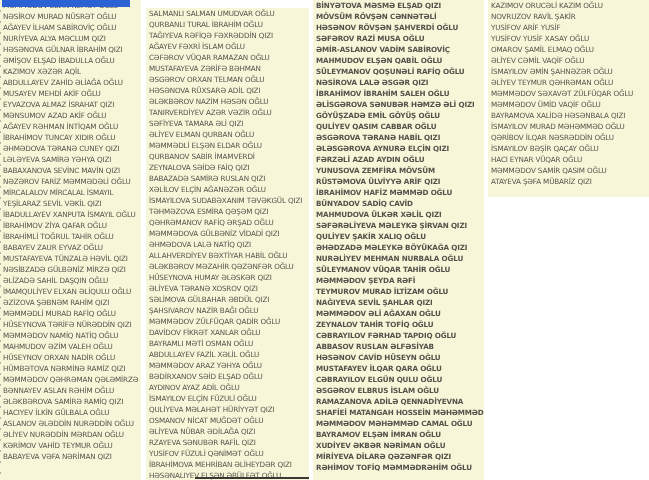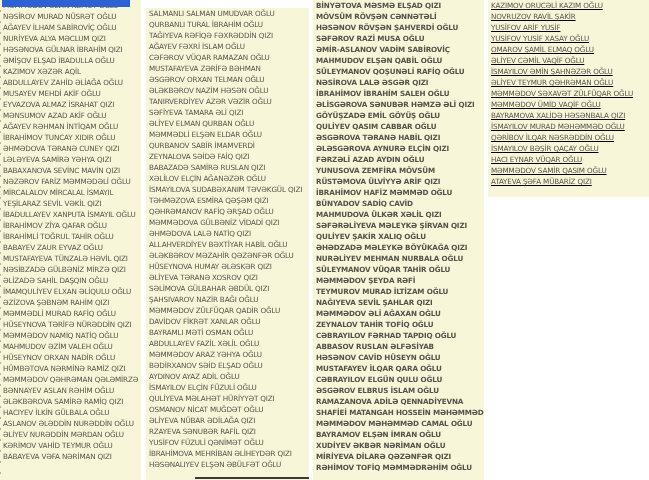--- a/index.html
+++ b/index.html
@@ -14,21 +14,21 @@
     position:absolute;
     top:0;
     background:#f7f6d8;
     overflow:hidden;
     box-sizing:border-box;
     padding-top:0;
   }
   .col-1{left:0;width:141px;height:480px;}
   .col-2{left:146px;width:163px;height:480px;margin-top:8px;}
   .col-3{left:313px;width:171px;height:480px;font-weight:bold;}
-  .col-4{left:488px;width:161px;height:197px;text-decoration:underline;}
+  .col-4{left:488px;width:161px;height:197px;}
   .row{
     height:11px;
     line-height:11px;
     padding-left:3px;
     font-size:7.2px;
     letter-spacing:-0.15px;
     color:#54534b;
     white-space:nowrap;
     overflow:hidden;
   }
@@ -102,20 +102,21 @@
       <div class="row">BABAYEVA VƏFA NƏRİMAN QIZI</div>
     </div>
   <div class="col col-2">
       <div class="row">SALMANLI SALMAN UMUDVAR OĞLU</div>
       <div class="row">QURBANLI TURAL İBRAHİM OĞLU</div>
       <div class="row">TAĞIYEVA RƏFİQƏ FƏXRƏDDİN QIZI</div>
       <div class="row">AĞAYEV FƏXRİ İSLAM OĞLU</div>
       <div class="row">CƏFƏROV VÜQAR RAMAZAN OĞLU</div>
       <div class="row">MUSTAFAYEVA ZƏRİFƏ BƏHMAN</div>
       <div class="row">ƏSGƏROV ORXAN TELMAN OĞLU</div>
+      <div class="row">HƏSƏNOVA RÜXSARƏ ADİL QIZI</div>
       <div class="row">ƏLƏKBƏROV NAZİM HƏSƏN OĞLU</div>
       <div class="row">TANIRVERDİYEV AZƏR VƏZİR OĞLU</div>
       <div class="row">SƏFİYEVA TAMARA ƏLİ QIZI</div>
       <div class="row">ƏLİYEV ELMAN QURBAN OĞLU</div>
       <div class="row">MƏMMƏDLİ ELŞƏN ELDAR OĞLU</div>
       <div class="row">QURBANOV SABİR İMAMVERDİ</div>
       <div class="row">ZEYNALOVA SƏİDƏ FAİQ QIZI</div>
       <div class="row">BABAZADƏ SAMİRƏ RUSLAN QIZI</div>
       <div class="row">XƏLİLOV ELÇİN AĞANƏZƏR OĞLU</div>
       <div class="row">İSMAYILOVA SUDABƏXANIM TƏVƏKGÜL QIZI</div>

